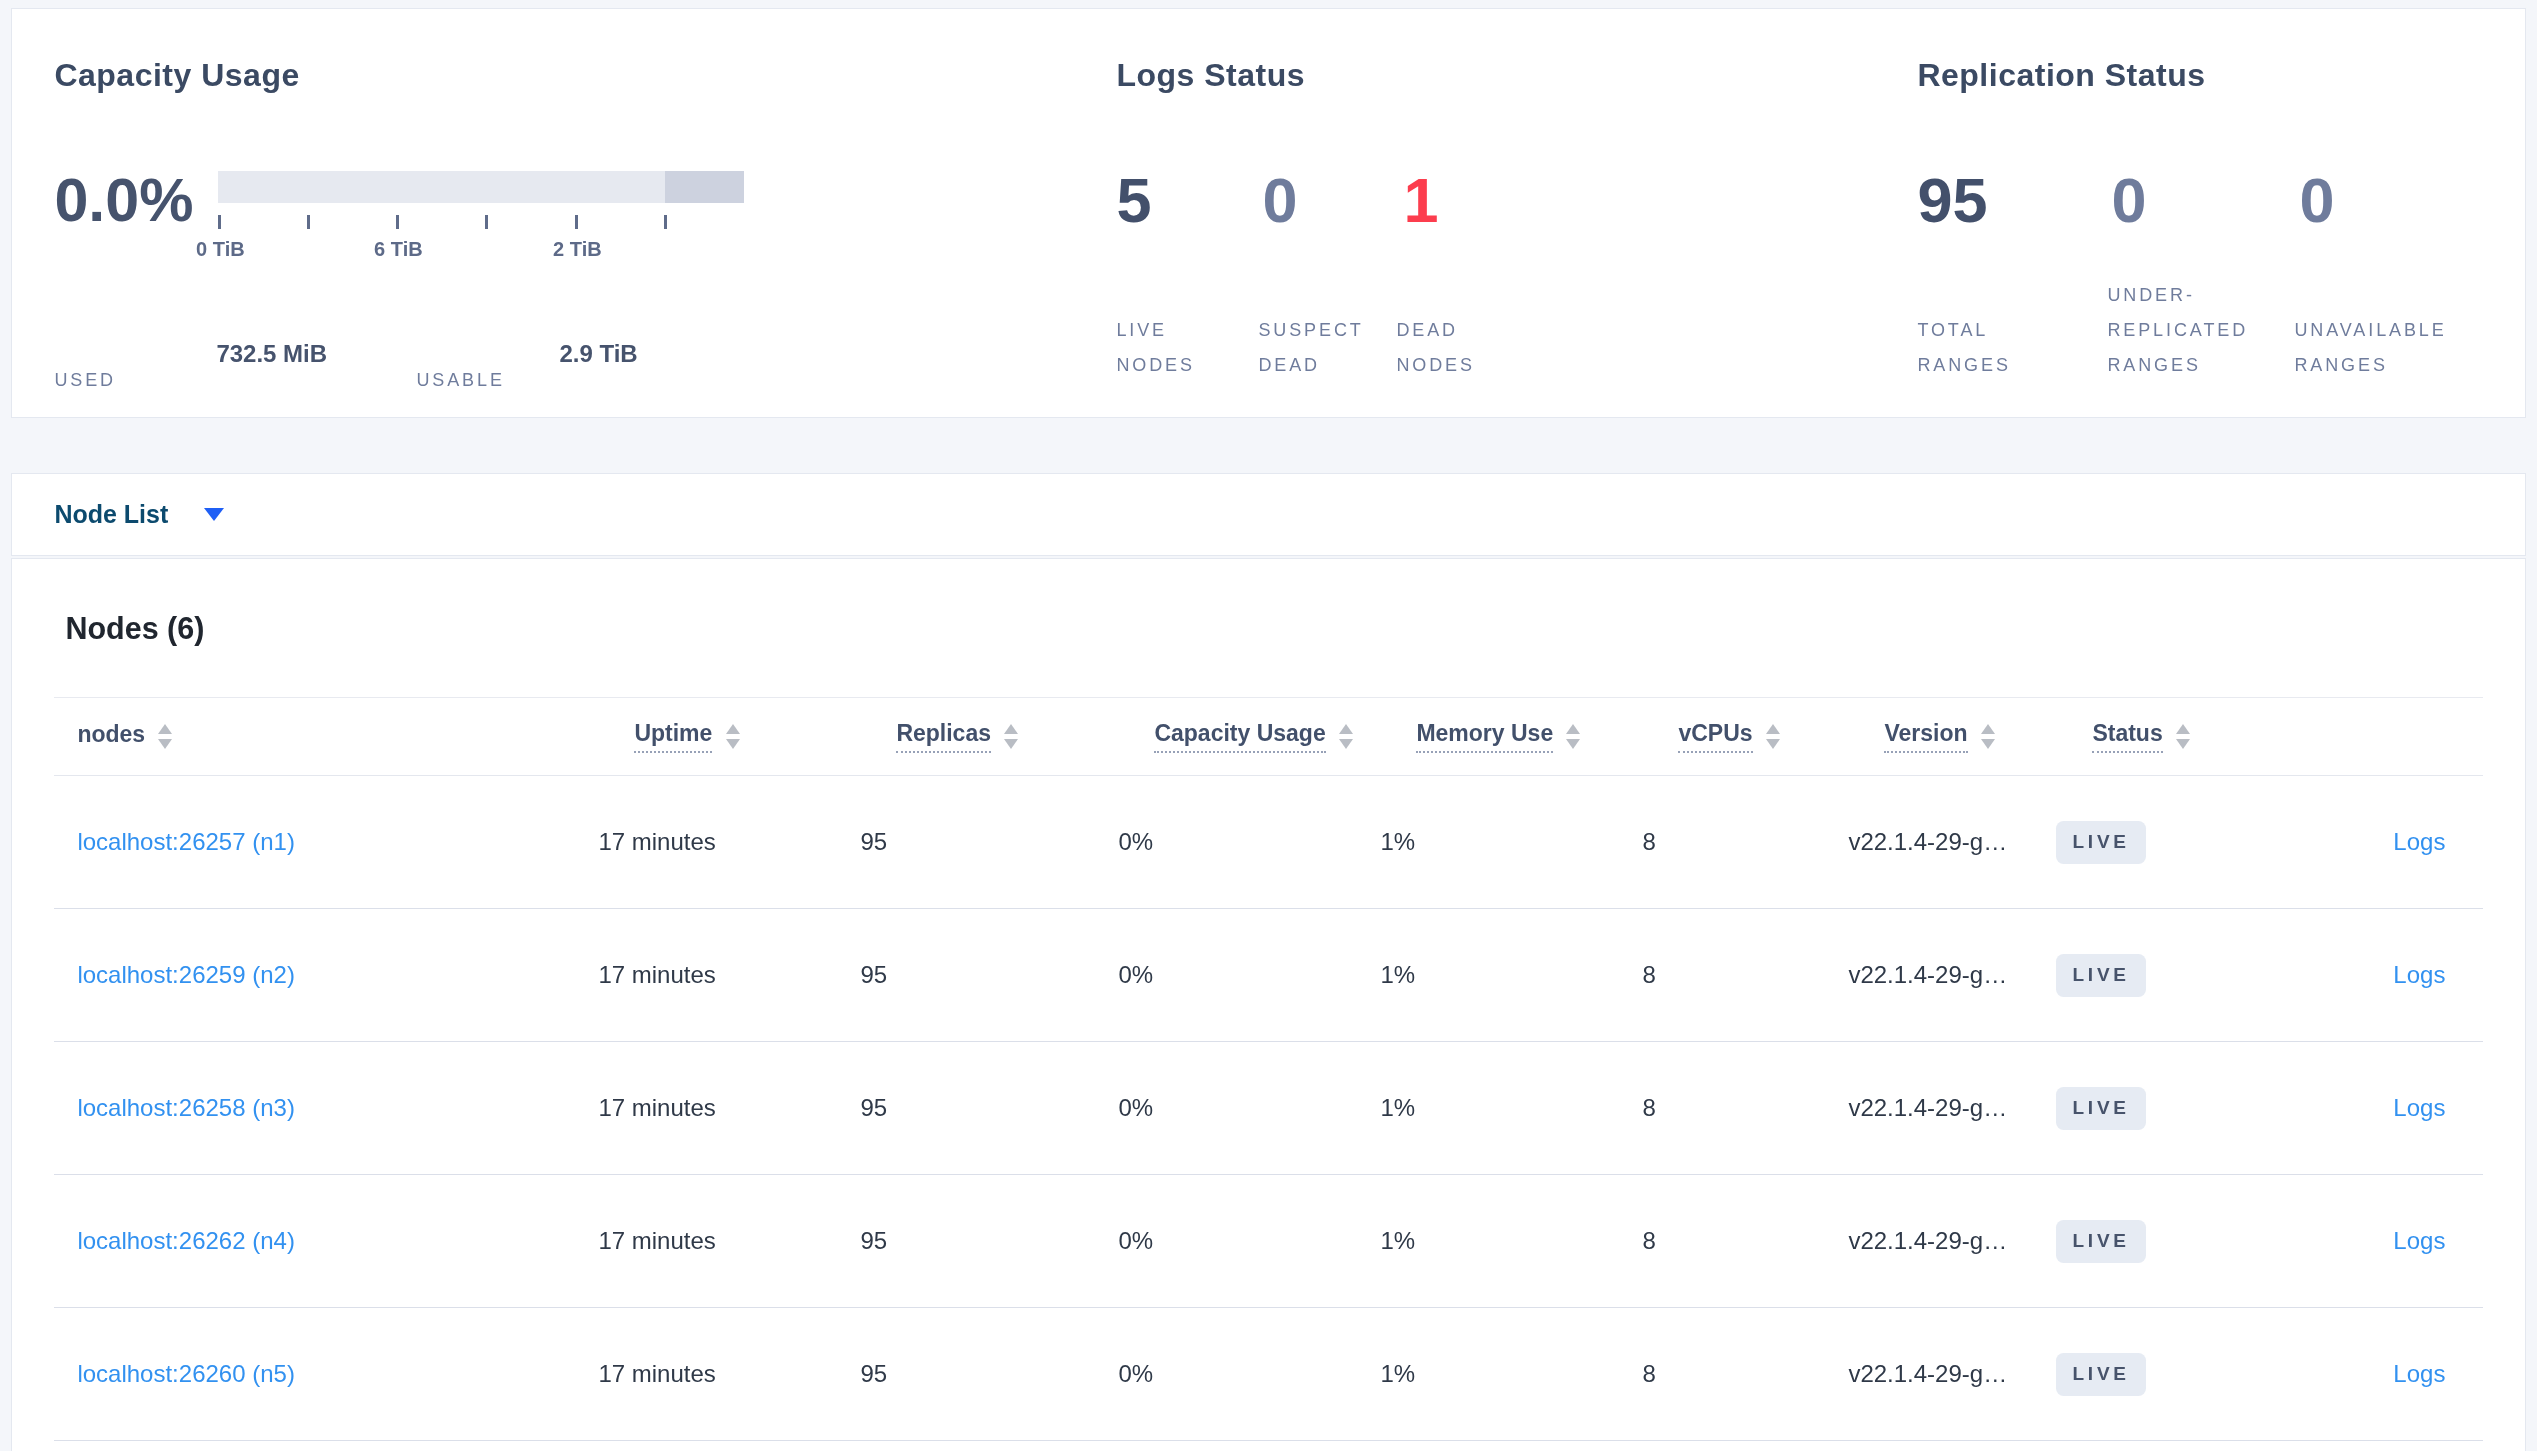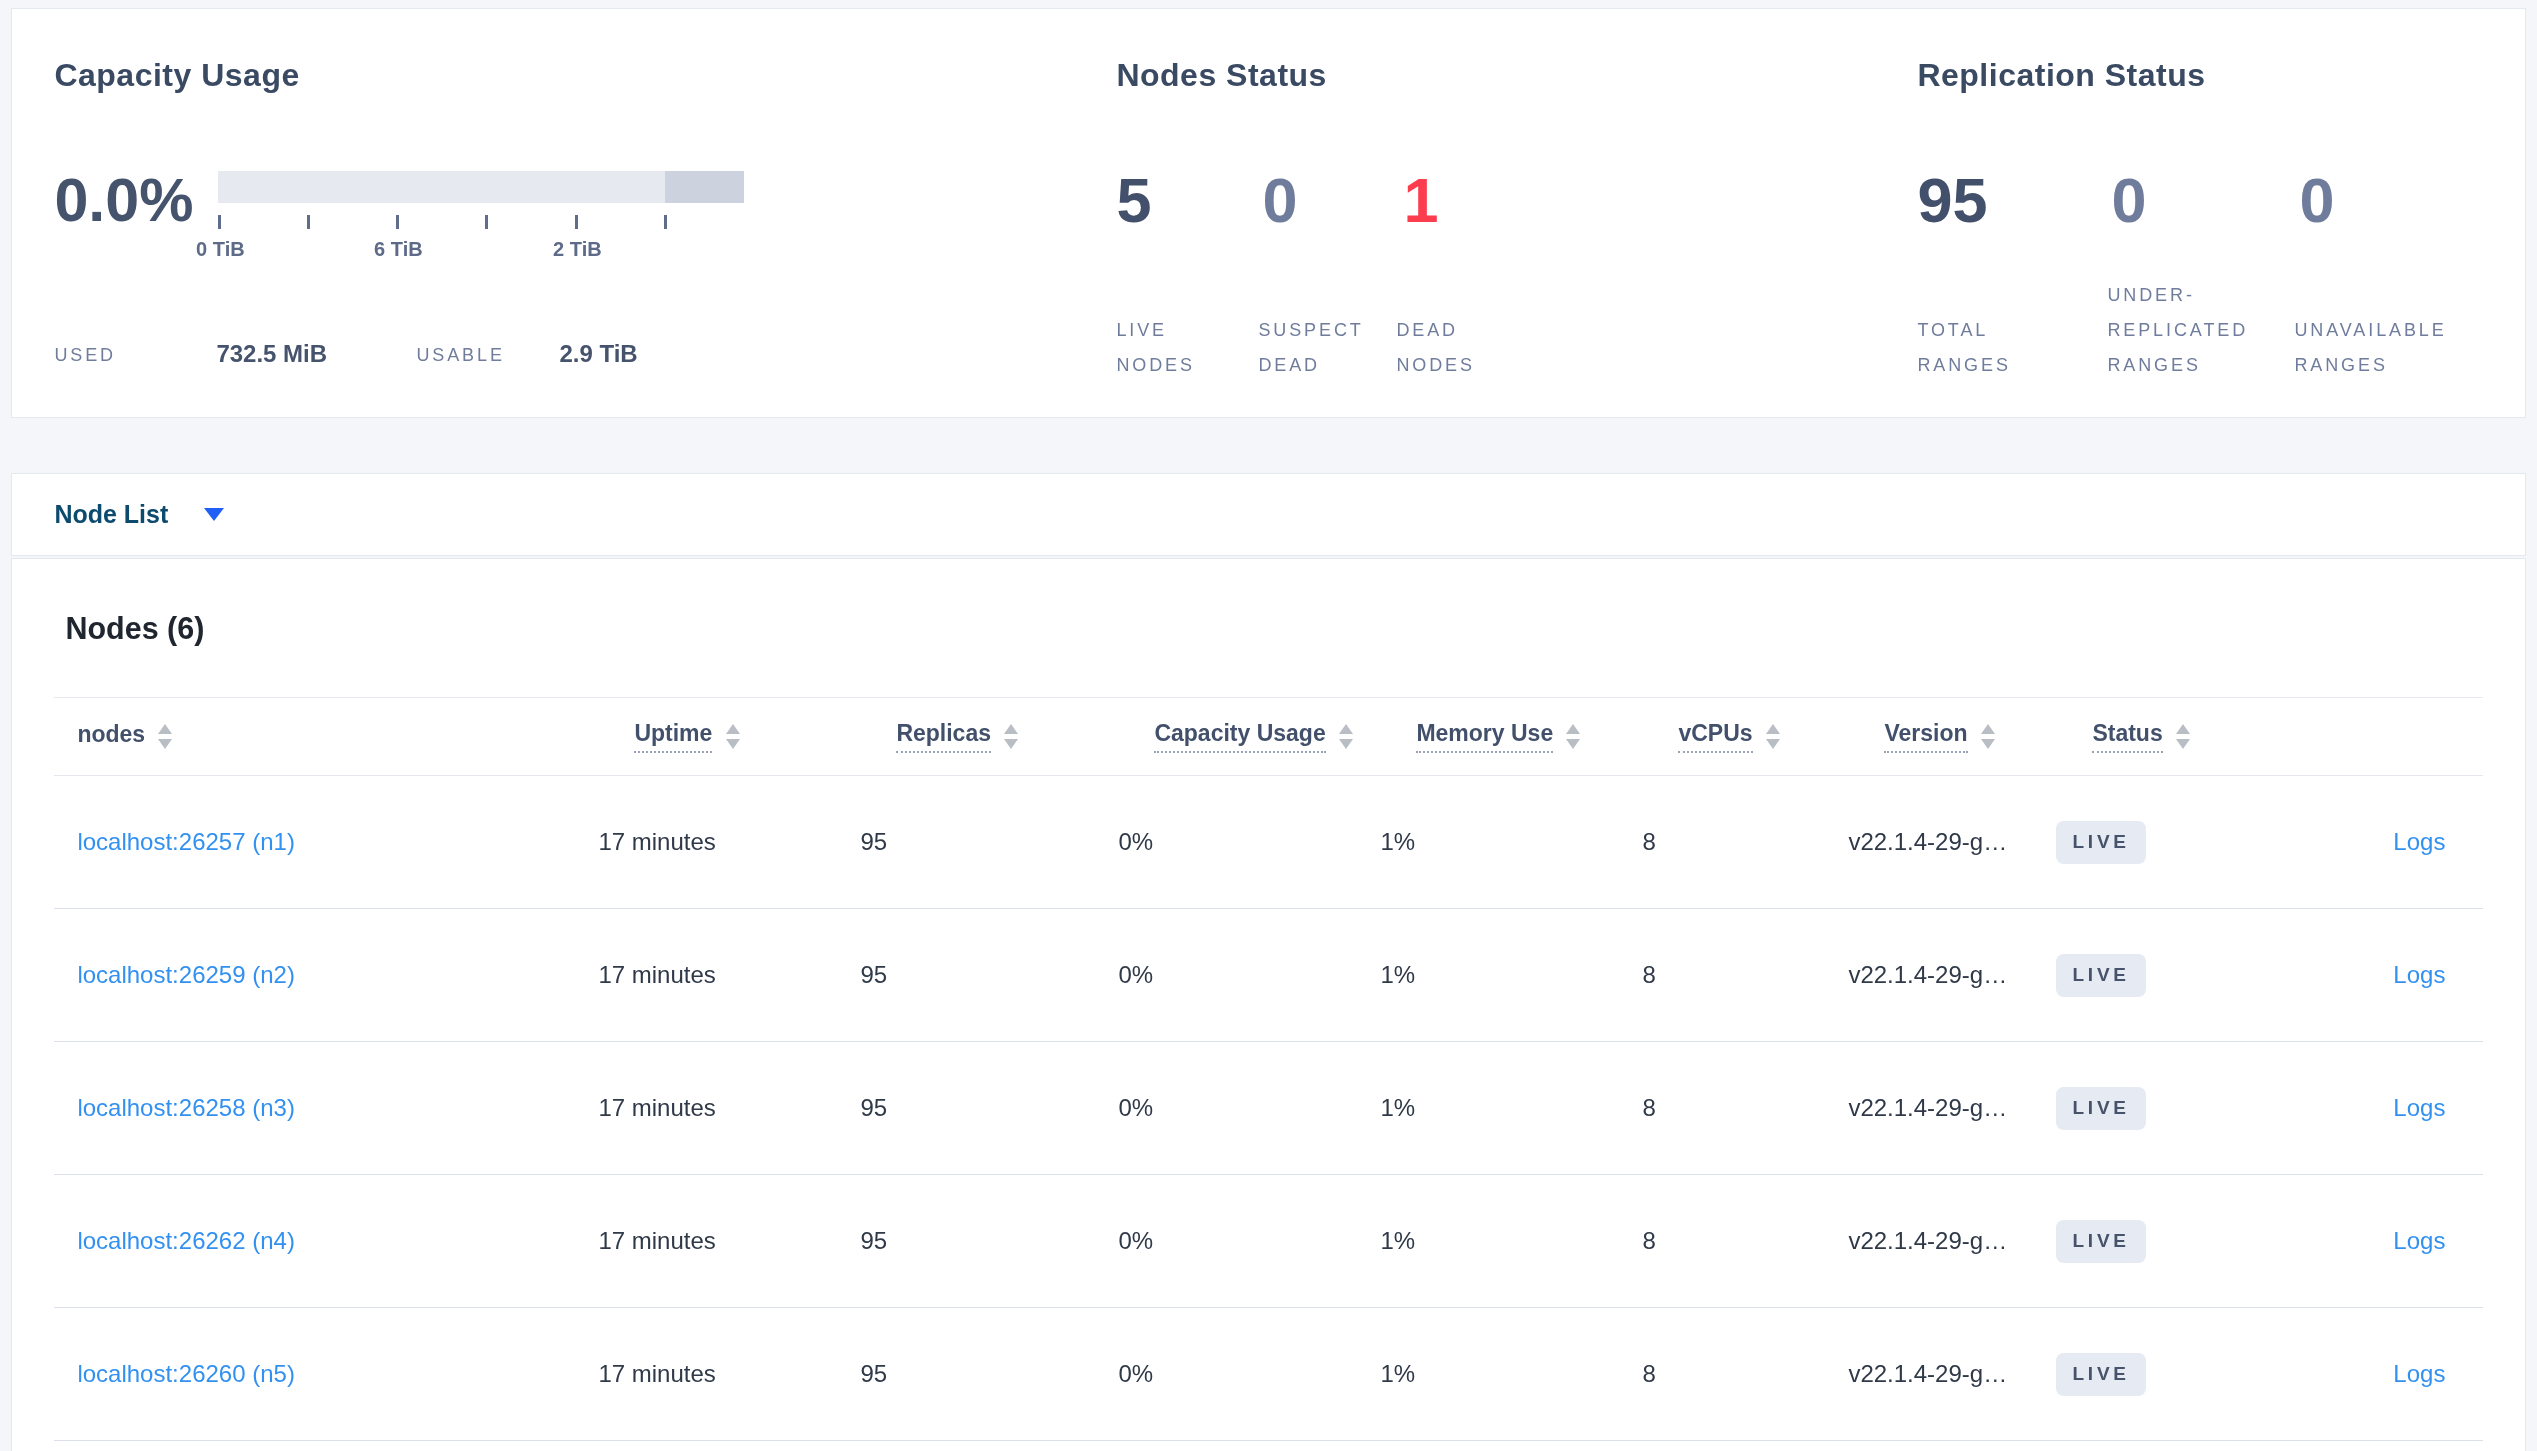--- a/index.html
+++ b/index.html
@@ -47,21 +47,21 @@
     background:#cdd2df;
   }
   .cap-tick {
     position:absolute; top:206px; width:2.9px; height:14.3px; background:#5f6c8a;
   }
   .cap-tick-label {
     position:absolute; top:229px; transform:translateX(-50%);
     font-size:20px; color:#5d6a88;font-weight:bold;
   }
   .cap-kv-label {
-    position:absolute; top:336px;
+    position:absolute; top:361px;
     font-size:18px; letter-spacing:2.9px; color:#6f7c9c; font-weight:500;
   }
   .cap-kv-value {
     position:absolute; top:331px;
     font-size:24px; font-weight:600; color:#46536d;
   }
   
   .nodelist-bar { left:11.4px; top:473px; width:2515px; height:83px;
     display:flex; align-items:center; padding-left:42px; }
   .nodelist-toggle {
@@ -134,21 +134,21 @@
   <div class="cap-tick" style="left:563px"></div>
   <div class="cap-tick" style="left:652px"></div>
   <div class="cap-tick-label" style="left:208px">0 TiB</div>
   <div class="cap-tick-label" style="left:386px">6 TiB</div>
   <div class="cap-tick-label" style="left:565px">2 TiB</div>
   <div class="cap-kv-label" style="left:42px">USED</div>
   <div class="cap-kv-value" style="left:204px">732.5 MiB</div>
   <div class="cap-kv-label" style="left:404px">USABLE</div>
   <div class="cap-kv-value" style="left:547px">2.9 TiB</div>
 
-  <div class="sec-title" style="left:1104px">Nodes Status</div>
+  <div class="sec-title" style="left:1104px">Logs Status</div>
   <div class="big-num" style="left:1104px">5</div>
   <div class="big-num dim" style="left:1250px">0</div>
   <div class="big-num red" style="left:1391px">1</div>
   <div class="metric-label" style="left:1104px; width:124px">LIVE NODES</div>
   <div class="metric-label" style="left:1246px; width:152px">SUSPECT DEAD</div>
   <div class="metric-label" style="left:1384px; width:124px">DEAD NODES</div>
 
   <div class="sec-title" style="left:1905px">Replication Status</div>
   <div class="big-num" style="left:1905px">95</div>
   <div class="big-num dim" style="left:2099px">0</div>

